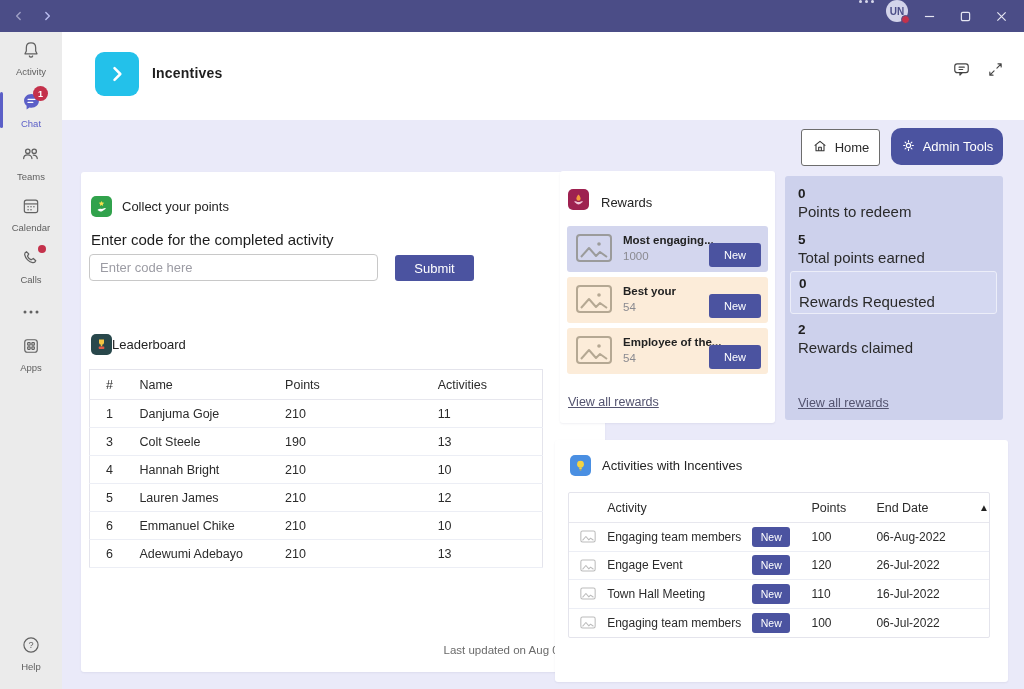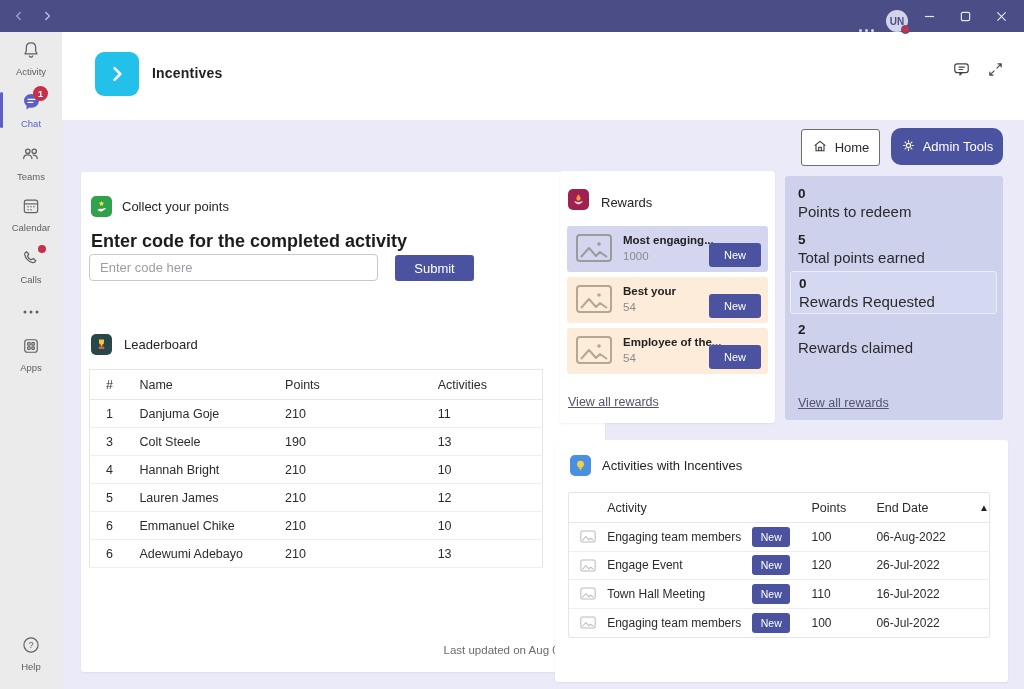--- a/index.html
+++ b/index.html
@@ -5,21 +5,21 @@
   * { margin:0; padding:0; box-sizing:border-box; }
   html,body { width:1024px; height:689px; font-family:"Liberation Sans", sans-serif; }
   .app { position:relative; width:1024px; height:689px; overflow:hidden; background:#eaeaf9; }
 
   
   .titlebar { position:absolute; left:0; top:0; width:1024px; height:32px; background:#4b4d87; display:flex; align-items:center; z-index:10; }
   .nav-chevrons { display:flex; gap:14px; margin-left:12px; }
   .nav-chevrons svg { display:block; }
   .search-box { position:absolute; left:286px; top:5px; width:451px; height:22px; background:#e2e2f0; border:1px solid #8d8fb8; border-radius:3px; display:flex; align-items:center; padding-left:7px; gap:6px; }
   .search-box .search-text { font-size:12px; color:#424257; }
-  .tb-right { position:absolute; right:8px; top:0; height:32px; display:flex; align-items:flex-end; gap:6px; }
+  .tb-right { position:absolute; right:8px; top:0; height:32px; display:flex; align-items:flex-start; gap:6px; }
   .dots3 { display:flex; gap:3px; padding:0 6px; }
   .dots3 i { width:3px; height:3px; border-radius:50%; background:#d6d7ea; display:block; }
   .avatar { position:relative; width:22px; height:22px; border-radius:50%; background:#d3d4ea; color:#4b4d87; font-size:10px; font-weight:bold; display:flex; align-items:center; justify-content:center; }
   .presence-dot { position:absolute; right:-2px; bottom:-2px; width:9px; height:9px; border-radius:50%; background:#c4314b; border:1.5px solid #4b4d87; }
   .win-btn { width:30px; height:32px; display:flex; align-items:center; justify-content:center; }
 
   
   .sidebar { position:absolute; left:0; top:32px; width:62px; height:657px; background:#ebebeb; z-index:5; }
   .side-item { position:relative; width:62px; height:52px; display:flex; flex-direction:column; align-items:center; justify-content:center; gap:2px; color:#616161; cursor:pointer; }
   .side-item.short { height:36px; }
@@ -46,25 +46,25 @@
 
   
   .card-main { left:19px; top:52px; width:524px; height:500px; }
   .collect-header { position:absolute; left:10px; top:24px; display:flex; align-items:center; gap:10px; }
   .mini-app-icon { width:21px; height:21px; border-radius:5px; display:flex; align-items:center; justify-content:center; flex:0 0 auto; }
   .icon-green { background:#31a24c; }
   .icon-teal { background:#28474b; }
   .icon-maroon { background:#9e2150; }
   .icon-blue { background:#4a8fe2; }
   .sec-title { font-size:13px; color:#242424; }
-  .collect-prompt { position:absolute; left:10px; top:59px; font-size:18px; font-weight:bold; color:#1c1c1c; }
+  .collect-prompt { position:absolute; left:10px; top:59px; font-size:15px; font-weight:normal; color:#1c1c1c; }
   .code-input { position:absolute; left:8px; top:82px; width:289px; height:27px; border:1px solid #c8c8c8; border-radius:4px; padding:0 10px; font-size:13px; color:#333; font-family:"Liberation Sans",sans-serif; }
   .code-input::placeholder { color:#9c9ca4; }
   .btn-submit { position:absolute; left:314px; top:83px; width:79px; height:26px; background:#4b53a0; color:#fff; border:none; border-radius:3px; font-size:13px; cursor:pointer; }
-  .lb-header { position:absolute; left:10px; top:162px; display:flex; align-items:center; gap:12px; }
+  .lb-header { position:absolute; left:10px; top:162px; display:flex; align-items:center; gap:0; }
   .lb-table { position:absolute; left:8px; top:197px; width:454px; border-collapse:collapse; font-size:12.5px; color:#2b2b2b; }
   .lb-table th { text-align:left; font-weight:normal; color:#2b2b2b; height:30px; padding-left:4px; border-bottom:1px solid #e7e7ee; }
   .lb-table td { height:28px; padding-left:4px; border-bottom:1px solid #eceef5; }
   .lb-table table, .lb-table { border:1px solid #e4e4ec; }
   .lb-table th:first-child, .lb-table td:first-child { padding-left:16px; }
   .last-updated { position:absolute; right:8px; bottom:16px; font-size:11.5px; color:#6b6b6b; }
 
   
   .card-rewards { left:498px; top:51px; width:215px; height:252px; }
   .rw-header { position:absolute; left:8px; top:18px; display:flex; align-items:flex-end; gap:12px; }

